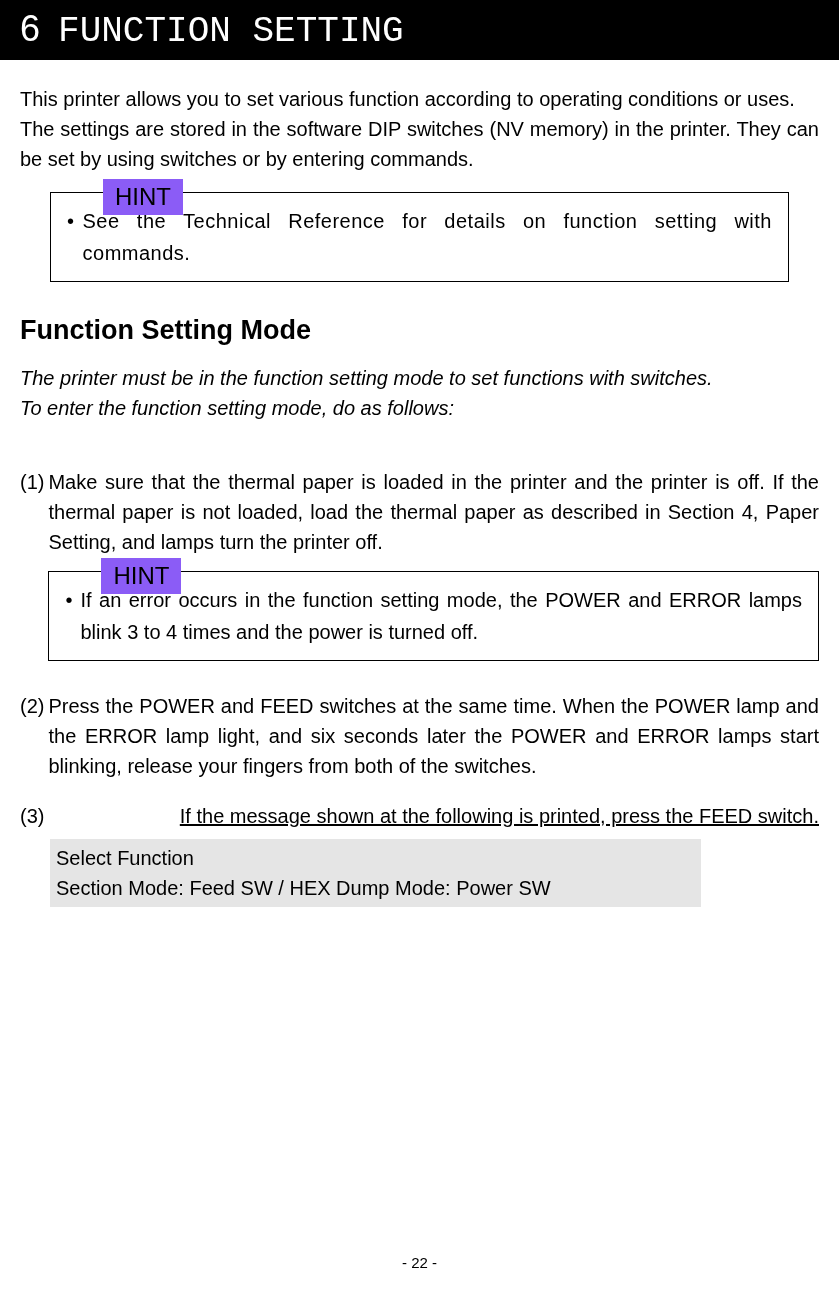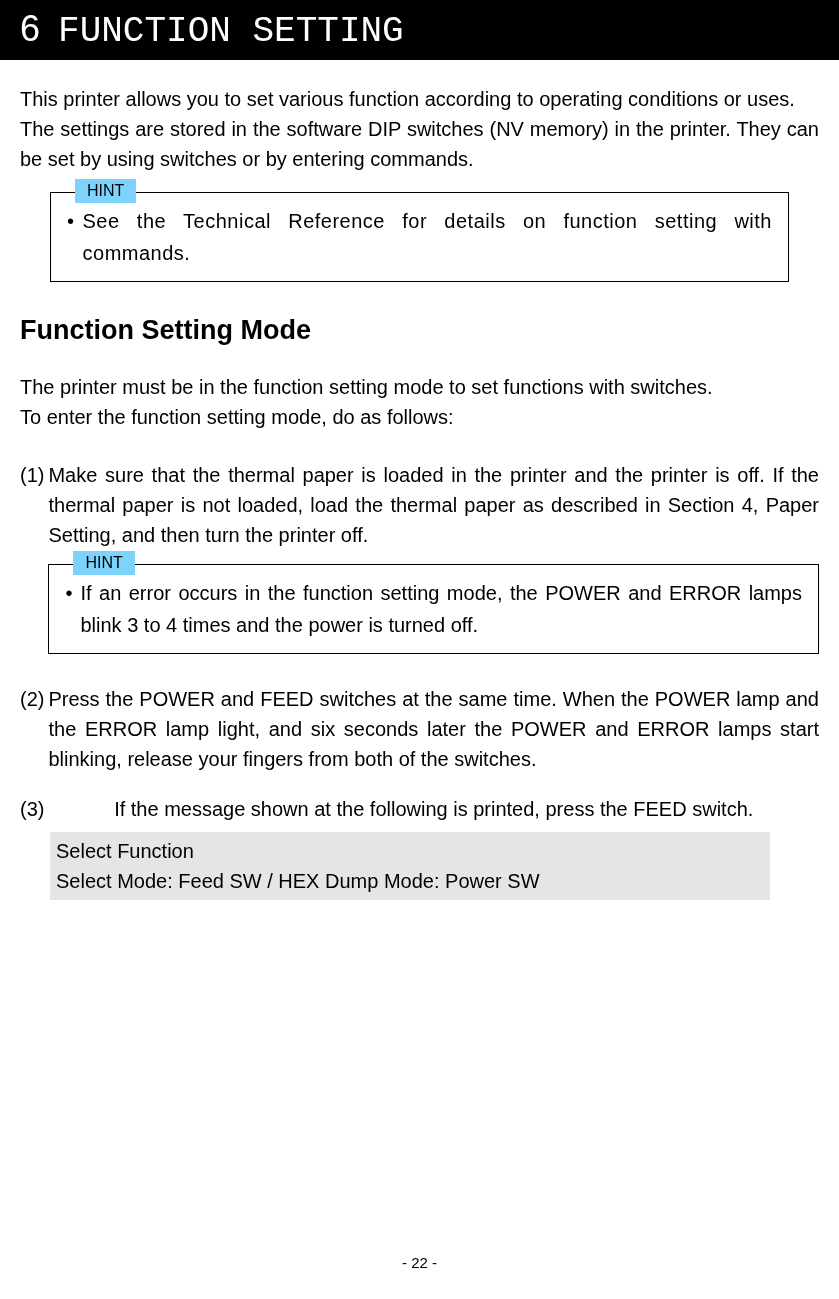--- a/index.html
+++ b/index.html
@@ -44,24 +44,24 @@
     }
     .hint-box {
       border: 1.5px solid black;
       margin: 12px 30px 18px 30px;
       padding: 12px 16px;
       position: relative;
     }
     .hint-label {
       position: absolute;
       top: -14px;
-      left: 24px;
-      background: #7dd3fc;
+      left: 52px;
+      background: #8b5cf6;
       padding: 0 12px;
-      font-size: 16px;
+      font-size: 24px;
     }
     .hint-content {
       font-size: 20px;
       line-height: 1.6;
       text-align: justify;
     }
     .hint-bullet {
       display: flex;
     }
     .hint-bullet .bullet {
@@ -69,24 +69,25 @@
       flex-shrink: 0;
     }
     .hint-content.justify-spread {
       letter-spacing: 0.5px;
       word-spacing: 6px;
     }
     .section-heading {
       font-size: 27px;
       font-weight: bold;
       margin-top: 28px;
-      margin-bottom: 21px;
+      margin-bottom: 12px;
     }
     .section-intro {
-      margin-bottom: 28px;
+      margin-bottom: 44px;
+      font-style: italic;
     }
     .step-list {
       list-style: none;
     }
     .step-item {
       display: flex;
       margin-bottom: 20px;
       text-align: justify;
     }
     .step-number {
@@ -101,21 +102,21 @@
     }
     .hint-box.inner {
       margin: 14px 0 10px 0;
     }
     .printed-message {
       background: #e5e5e5;
       margin: 8px 0 0 30px;
       padding: 4px 6px;
       font-size: 20px;
       line-height: 1.5;
-      width: 720px;
+      width: 651px;
     }
     .page-footer {
       position: absolute;
       bottom: 28px;
       left: 0;
       right: 0;
       text-align: center;
       font-size: 15px;
     }
   </style>
@@ -151,21 +152,21 @@
   <div class="section-intro">
     <div>The printer must be in the function setting mode to set functions with switches.</div>
     <div>To enter the function setting mode, do as follows:</div>
   </div>
 
   <div class="step-list">
 
     <div class="step-item">
       <div class="step-number">(1)</div>
       <div class="step-body">
-        <div class="step-text">Make sure that the thermal paper is loaded in the printer and the printer is off.  If the thermal paper is not loaded, load the thermal paper as described in Section 4, Paper Setting, and then turn the printer off.</div>
+        <div class="step-text">Make sure that the thermal paper is loaded in the printer and the printer is off.  If the thermal paper is not loaded, load the thermal paper as described in Section 4, Paper Setting, and lamps turn the printer off.</div>
         <div class="hint-box inner">
           <div class="hint-label">HINT</div>
           <div class="hint-content">
             <div class="hint-bullet">
               <span class="bullet">•</span>
               <span>If an error occurs in the function setting mode, the POWER and ERROR lamps blink 3 to 4 times and the power is turned off.</span>
             </div>
           </div>
         </div>
       </div>
@@ -174,27 +175,27 @@
     <div class="step-item">
       <div class="step-number">(2)</div>
       <div class="step-body">
         <div class="step-text">Press the POWER and FEED switches at the same time.  When the POWER lamp and the ERROR lamp light, and six seconds later the POWER and ERROR lamps start blinking, release your fingers from both of the switches.</div>
       </div>
     </div>
 
     <div class="step-item" style="margin-bottom: 0;">
       <div class="step-number">(3)</div>
       <div class="step-body">
-        <div class="step-text" style="text-align: center;">If the message shown at the following is printed, press the FEED switch.</div>
+        <div class="step-text" style="text-align: right; text-decoration: underline;">If the message shown at the following is printed, press the FEED switch.</div>
       </div>
     </div>
 
     <div class="printed-message">
       <div>Select Function</div>
-      <div>Select Mode: Feed SW / HEX Dump Mode: Power SW</div>
+      <div>Section Mode: Feed SW / HEX Dump Mode: Power SW</div>
     </div>
 
   </div>
 
 </div>
 
 <div class="page-footer">
   <span>- 22 -</span>
 </div>
 

